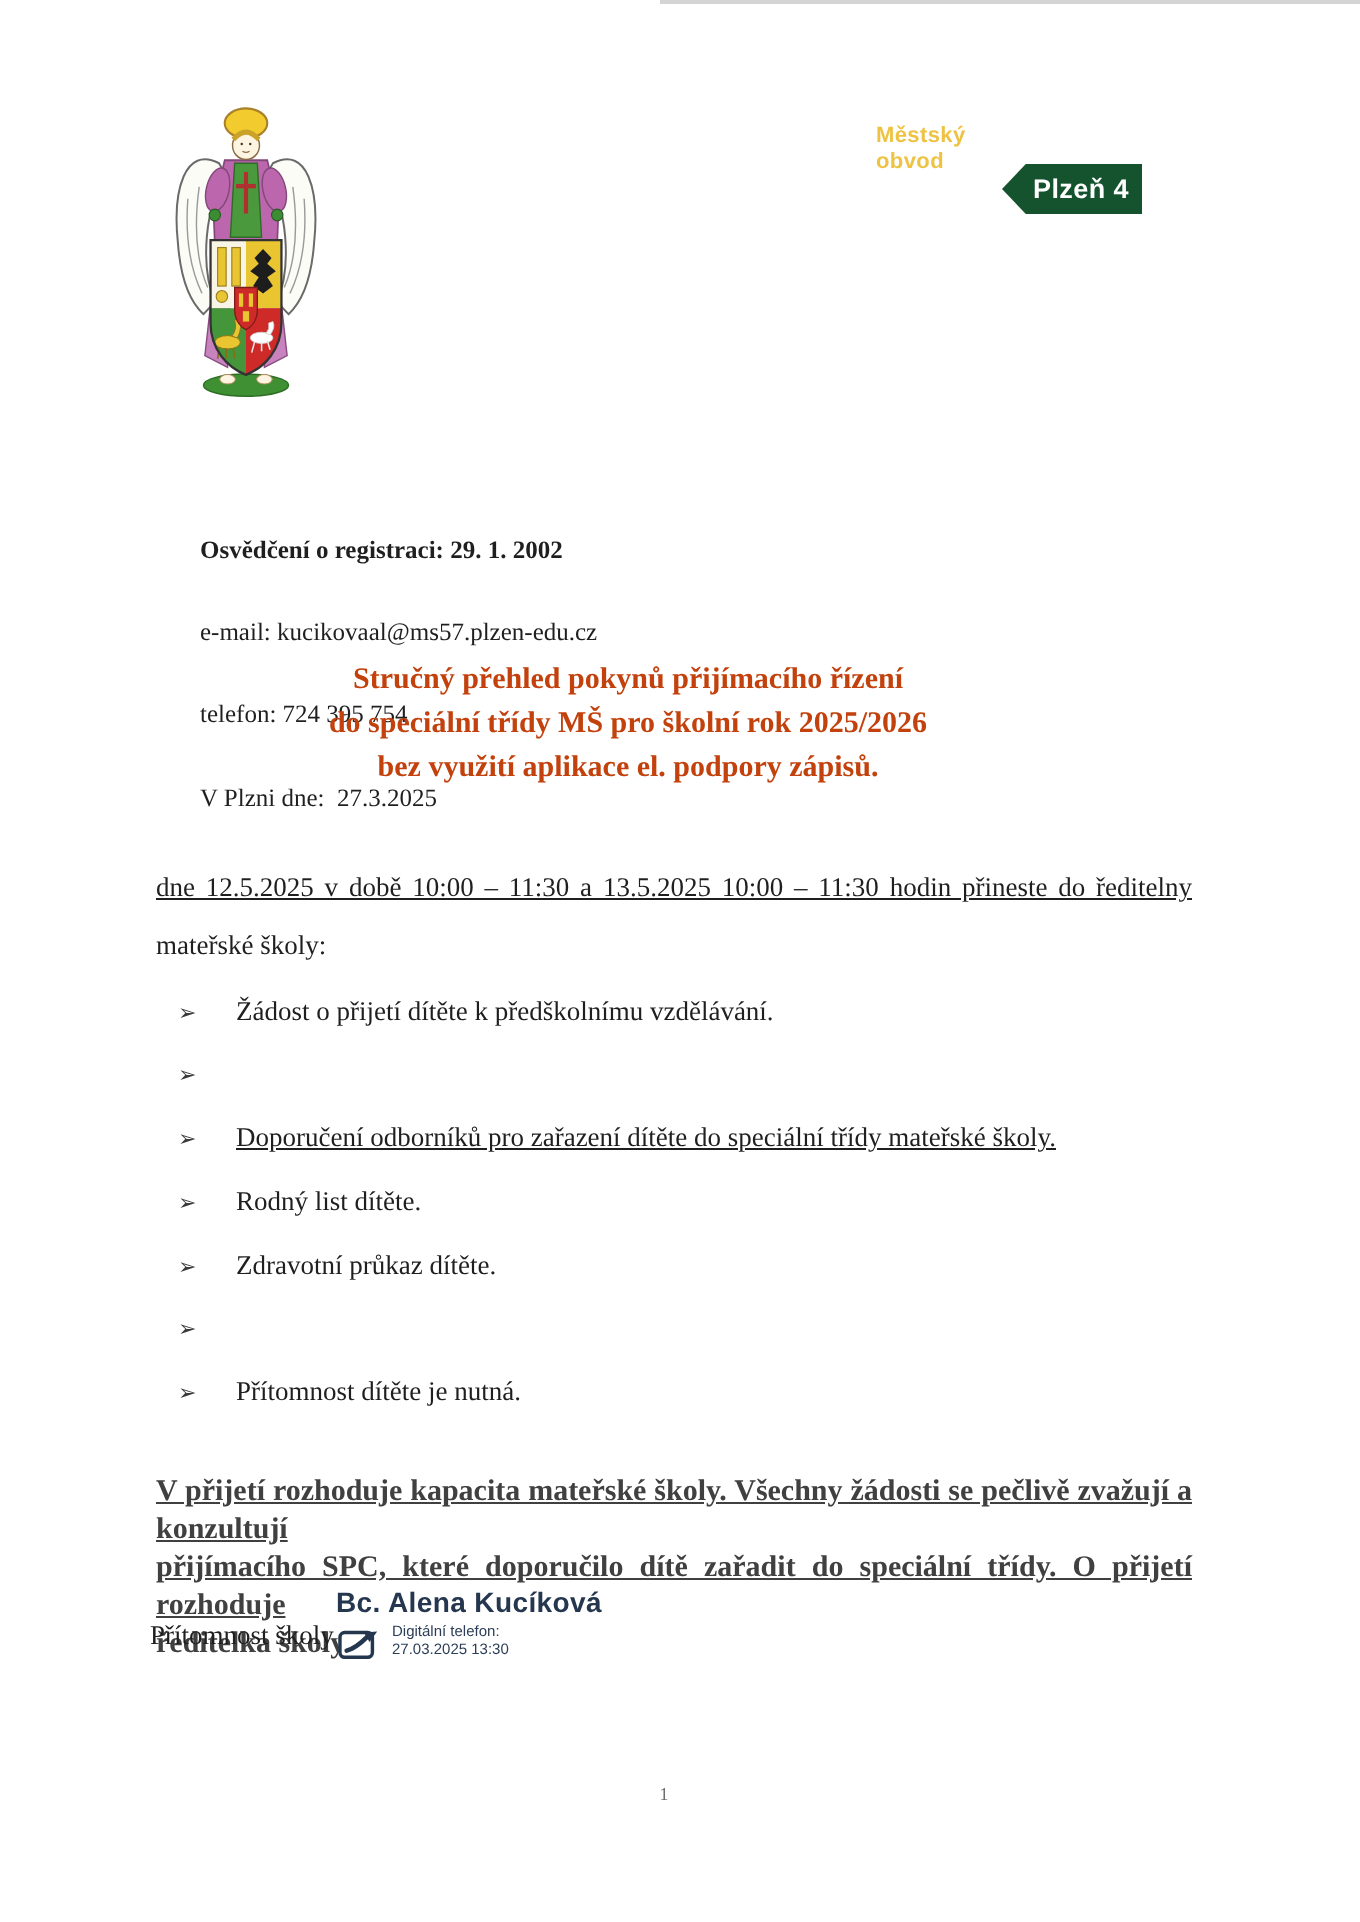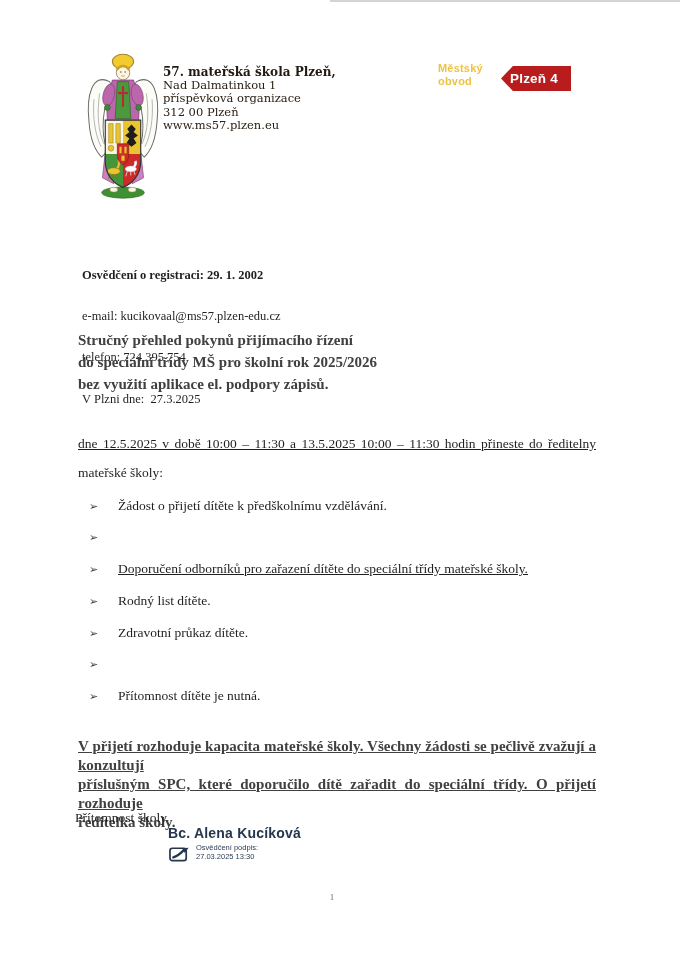--- a/index.html
+++ b/index.html
@@ -27,61 +27,61 @@
   .school-info .school-name { font-weight:bold; font-size:12px; color:#221a10; }
 
   .district { position:absolute; left:438px; top:62px; display:flex; align-items:flex-start; }
   .district-label {
     width:58px; text-align:left;
     font-family:"Liberation Sans", sans-serif;
     font-weight:bold; font-size:11px; line-height:12.5px;
     color:#eec243; letter-spacing:.2px;
   }
   .plzen-sign {
-    position:relative; margin-left:5px; margin-top:4px;
-    width:70px; height:25px; background:#b91c1c;
+    position:relative; margin-left:5px; margin-top:20px;
+    width:70px; height:25px; background:#14532d;
     clip-path: polygon(17% 0, 100% 0, 100% 100%, 17% 100%, 0 50%);
-    display:flex; align-items:center; 
+    display:flex; align-items:center; justify-content:center;
   }
   .plzen-sign span {
     font-family:"Liberation Sans", sans-serif;
     font-weight:bold; font-size:13.5px; color:#ffffff;
     padding-left:9px; letter-spacing:.2px;
   }
 
   
-  .registration { position:absolute; left:82px; top:241px; font-size:12.5px; line-height:13.8px; white-space:pre-wrap; }
+  .registration { position:absolute; left:100px; top:241px; font-size:12.5px; line-height:13.8px; white-space:pre-wrap; }
   .registration .reg-cert { font-weight:bold; }
 
   
   .doc-title {
     position:absolute; left:78px; top:329px; width:472px;
-    text-align:left; font-weight:bold;
-    font-size:15px; line-height:22px; color:#404040;
+    text-align:center; font-weight:bold;
+    font-size:15px; line-height:22px; color:#c2410c;
   }
 
   
   .intro { position:absolute; left:78px; top:429px; width:518px; font-size:13.5px; }
   .intro .line { line-height:29px; }
   .just { text-align:justify; text-align-last:justify;text-decoration:underline; }
 
   
   .req-list { position:absolute; left:78px; top:497px; width:524px; list-style:none; margin:0; padding:0; }
   .req-item { display:flex; align-items:baseline; margin-bottom:12.5px; font-size:13.5px; line-height:18.5px; }
   .bullet { flex:0 0 29px; margin-left:11px; font-size:11px; color:#3a3a3a; font-family:"DejaVu Sans", sans-serif; }
   .req-text { flex:1; }
   .req-item.underline .req-text { text-decoration:underline; }
 
   
   .closing { position:absolute; left:78px; top:737px; width:518px; font-weight:bold; font-size:15px; color:#404040; }
   .closing .line { line-height:19px; }
 
   
   .sig-role { position:absolute; left:75px; top:810px; font-size:13.5px; }
-  .sig-block { position:absolute; left:168px; top:794px; font-family:"Liberation Sans", sans-serif; color:#25374e;margin-top:32px; }
+  .sig-block { position:absolute; left:168px; top:794px; font-family:"Liberation Sans", sans-serif; color:#25374e; }
   .sig-name { font-weight:bold; font-size:14px; line-height:15px; letter-spacing:.2px; }
   .sig-row { display:flex; align-items:flex-start; margin-top:2px; }
   .sig-pen { width:24px; height:21px; flex:0 0 auto; }
   .sig-meta { margin-left:4px; font-size:7.5px; line-height:9px; color:#2c3e57; }
 
   
   .page-num { position:absolute; left:322px; top:892px; width:20px; text-align:center; font-size:9px; color:#6e6e6e; }
 </style>
 </head>
 <body>
@@ -146,27 +146,20 @@
 
       <path d="M47 124 L63 124 L63 139 C63 147 58 151 55 152.5 C52 151 47 147 47 139 Z" fill="#cd2a28" stroke="#7d1b1a" stroke-width="0.9"></path>
       <rect x="50" y="128" width="3" height="9" fill="#e9c531"></rect>
       <rect x="57" y="128" width="3" height="9" fill="#e9c531"></rect>
       <rect x="52.8" y="140" width="4.4" height="7" fill="#e9c531"></rect>
 
       <path d="M30 92 L80 92 L80 148 C80 166 68 178 55 183 C42 178 30 166 30 148 Z" fill="none" stroke="#333333" stroke-width="1.6"></path>
     </svg>
   </div>
 
-  <div class="school-info">
-    <div class="school-name">57. mateřská škola Plzeň,</div>
-    <div>Nad Dalmatinkou 1</div>
-    <div>příspěvková organizace</div>
-    <div>312 00 Plzeň</div>
-    <div>www.ms57.plzen.eu</div>
-  </div>
 
   <div class="district">
     <div class="district-label">
       <div>Městský</div>
       <div>obvod</div>
     </div>
     <div class="plzen-sign">
       <span>Plzeň 4</span>
     </div>
   </div>
@@ -213,36 +206,36 @@
       <span class="bullet">➢</span>
     </li>
     <li class="req-item">
       <span class="bullet">➢</span>
       <span class="req-text">Přítomnost dítěte je nutná.</span>
     </li>
   </ul>
 
   <div class="closing">
     <div class="line just">V přijetí rozhoduje kapacita mateřské školy. Všechny žádosti se pečlivě zvažují a konzultují</div>
-    <div class="line just">příslušným SPC, které doporučilo dítě zařadit do speciální třídy. O přijetí rozhoduje</div>
+    <div class="line just">přijímacího SPC, které doporučilo dítě zařadit do speciální třídy. O přijetí rozhoduje</div>
     <div class="line">ředitelka školy.</div>
   </div>
 
   <div class="sig-role">Přítomnost školy</div>
 
   <div class="sig-block">
     <div class="sig-name">Bc. Alena Kucíková</div>
     <div class="sig-row">
       <svg class="sig-pen" viewBox="0 0 24 22" aria-hidden="true">
         <rect x="1.5" y="5.5" width="17" height="13" rx="2.5" fill="#ffffff" stroke="#25374e" stroke-width="1.8"></rect>
         <path d="M5 15 C8.5 14 12 11.5 15.5 8" fill="none" stroke="#25374e" stroke-width="2.4" stroke-linecap="round"></path>
         <path d="M14 5.5 L21 5 L17 10.5 Z" fill="#25374e"></path>
       </svg>
       <div class="sig-meta">
-        <div>Osvědčení podpis:</div>
+        <div>Digitální telefon:</div>
         <div>27.03.2025 13:30</div>
       </div>
     </div>
   </div>
 
   <div class="page-num">1</div>
 
 </div>
 
 </body></html>

